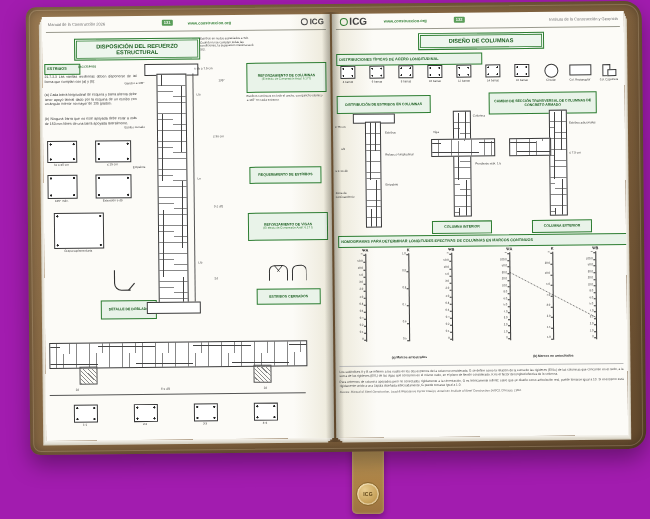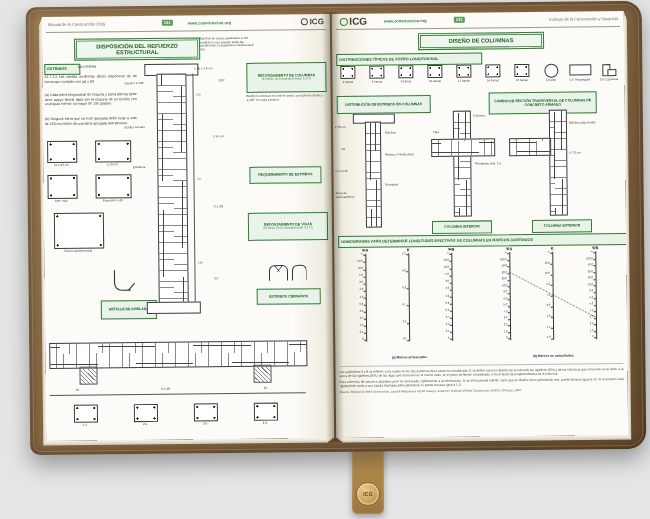--- a/index.html
+++ b/index.html
@@ -1,16 +1,16 @@
 <!DOCTYPE html>
 <html><head>
 <meta charset="utf-8">
 <style>
   html,body{margin:0;padding:0;background:#fff;}
-  .scene{position:relative;width:650px;height:519px;background:#e5e5e5;overflow:hidden;
+  .scene{position:relative;width:650px;height:519px;background:#a21caf;overflow:hidden;
          font-family:"Liberation Sans",sans-serif;color:#333;}
   
   .bookmark{position:absolute;left:352px;top:436px;width:32px;height:78px;
     background:linear-gradient(180deg,#caa768,#b08648 55%,#9c7440);
     border-radius:2px 2px 5px 5px;
     box-shadow:0 3px 6px rgba(0,0,0,.30), inset 0 0 3px rgba(255,255,255,.35);}
   .bm-emblem{position:absolute;left:50%;bottom:8px;transform:translateX(-50%);
     width:22px;height:22px;border-radius:50%;
     background:radial-gradient(circle at 35% 30%,#e8cc8f,#c8a35c 60%,#a87f3e);
     border:1px solid #8a672e;box-shadow:inset 0 0 0 1.5px rgba(255,245,220,.5);

